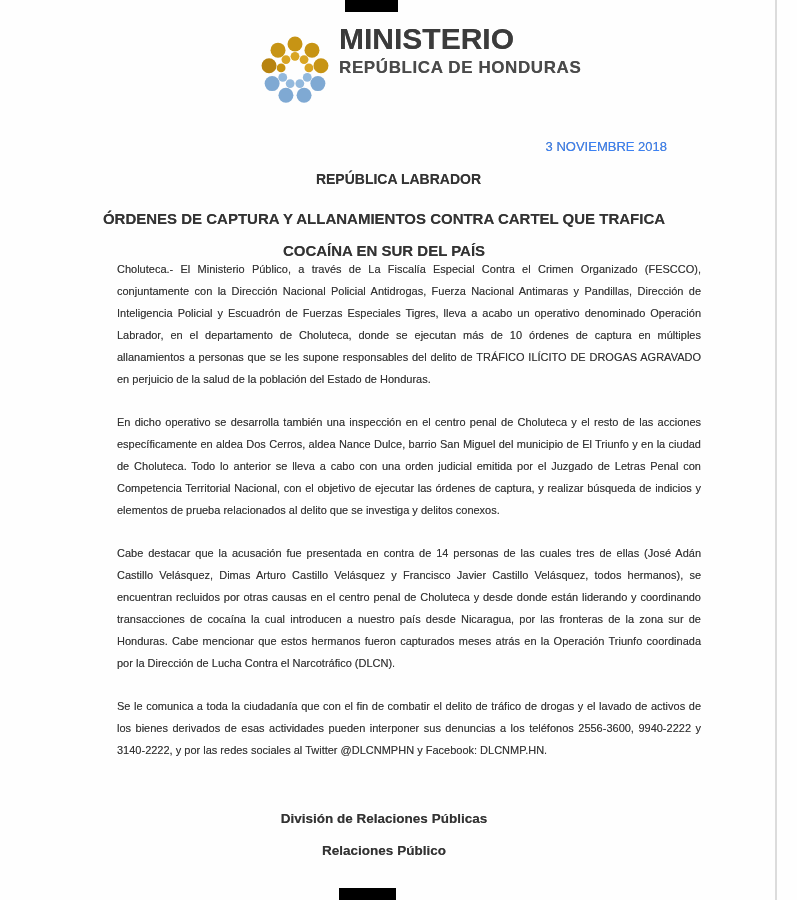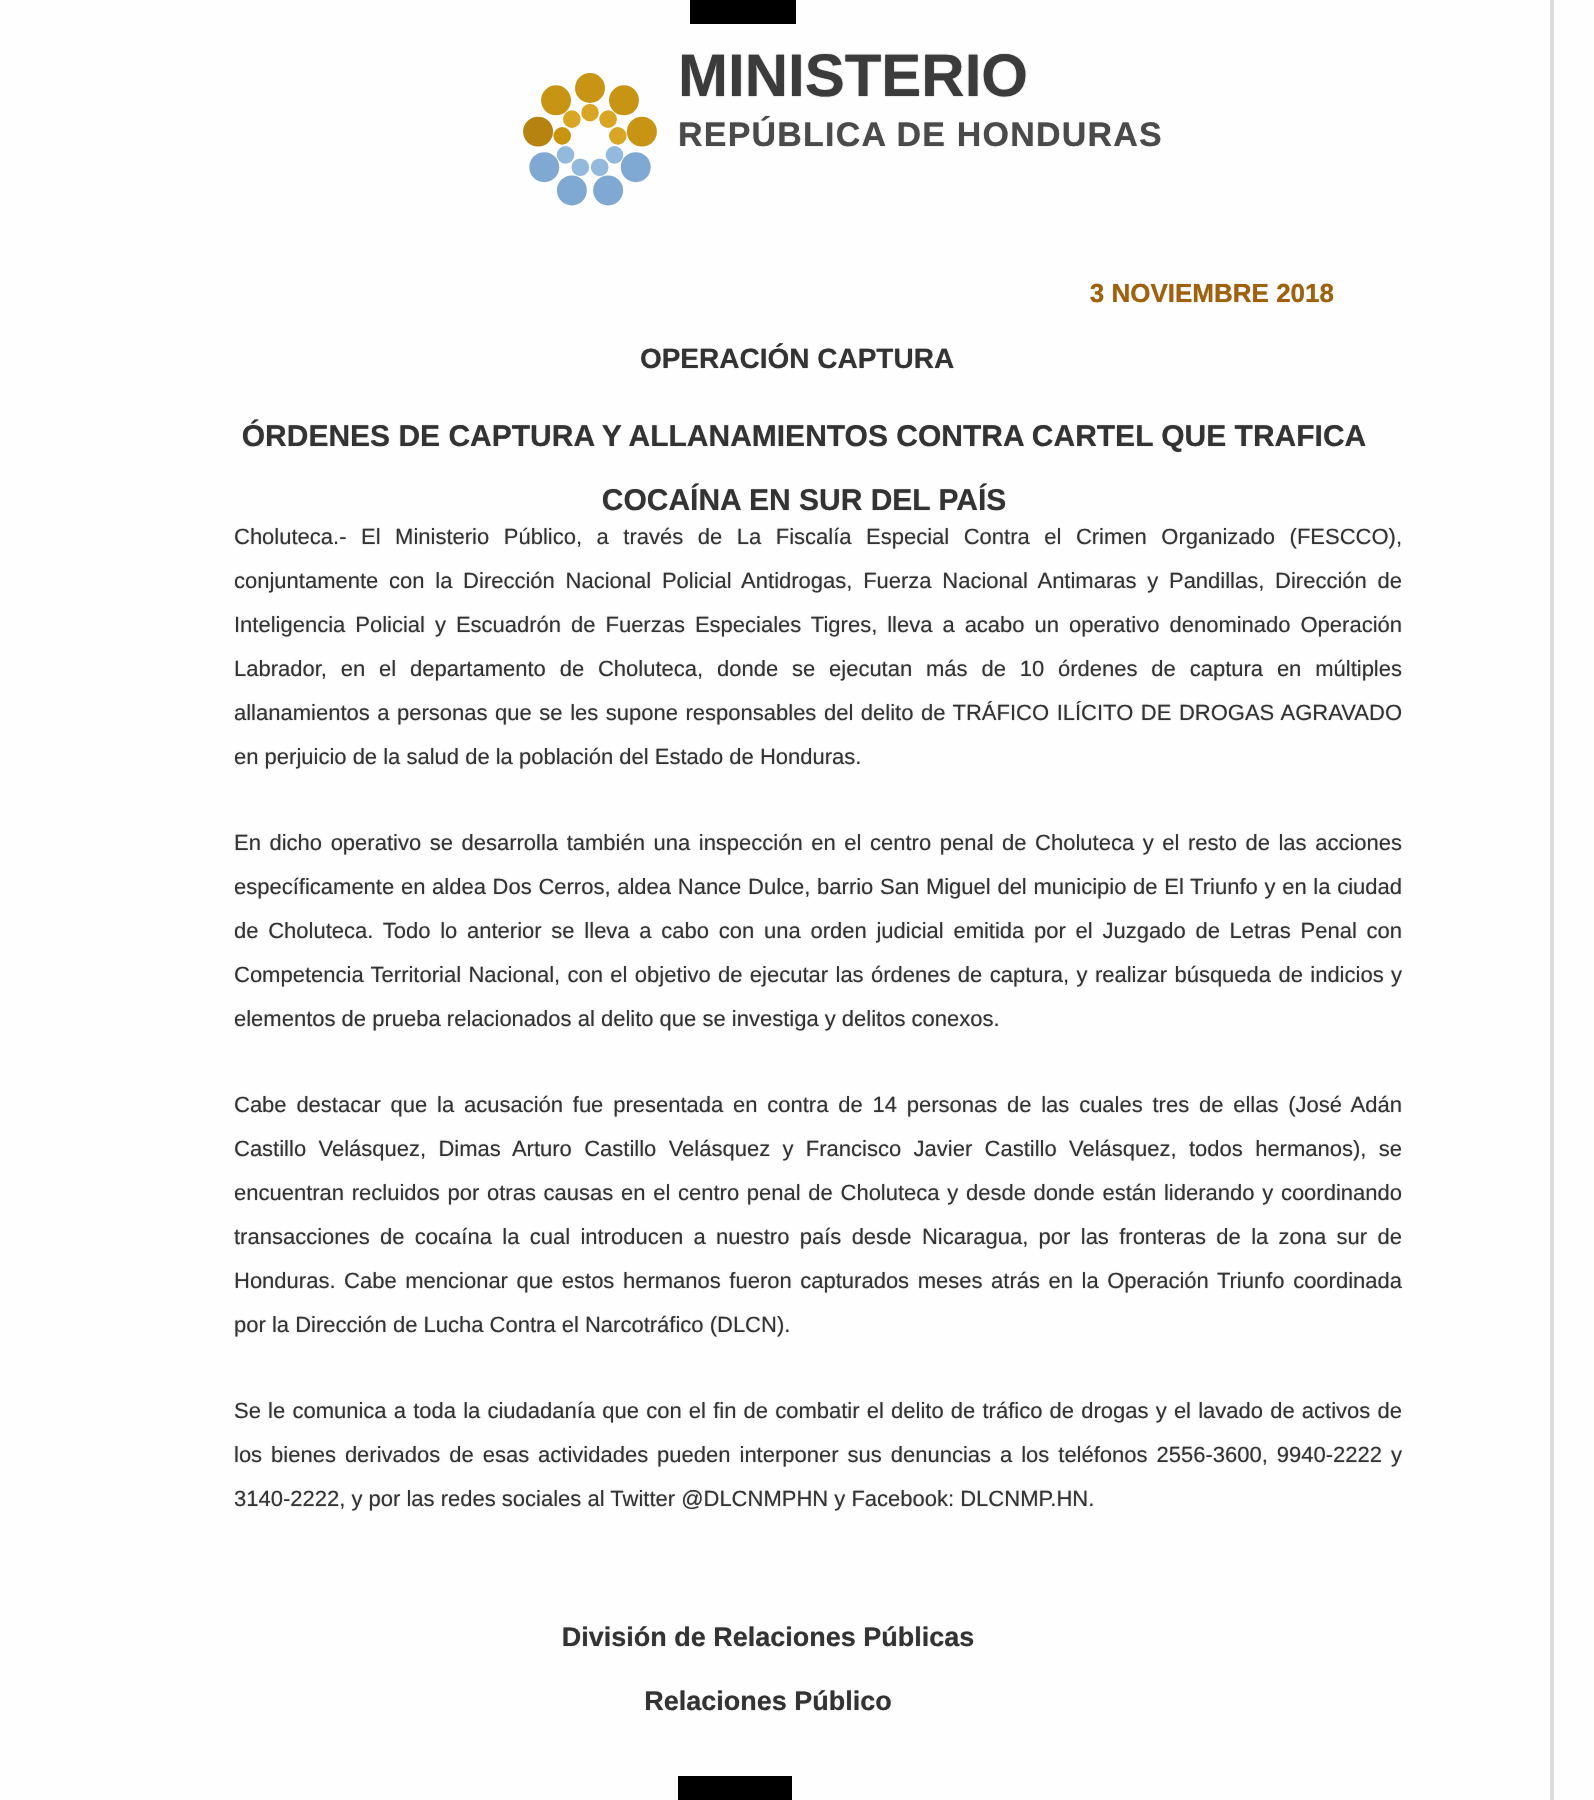--- a/index.html
+++ b/index.html
@@ -34,30 +34,30 @@
     line-height:30px;
     text-shadow:0 0 0.6px rgba(59,59,59,.75);
   }
   .org-subtitle{
     margin-top:5px;
     font-size:17px;font-weight:bold;color:#4a4a4a;letter-spacing:0.6px;
     text-shadow:0 0 0.5px rgba(74,74,74,.7);
   }
   .date-line{
     position:absolute;top:139px;left:0;width:667px;text-align:right;
-    font-size:13px;font-weight:bold;color:#a16207;
+    font-size:13px;font-weight:normal;color:#3b82f6;
     text-shadow:0 0 0.5px rgba(51,51,51,.6);
   }
   .operation-title{
     position:absolute;top:171px;left:0;width:797px;text-align:center;
     font-size:14px;font-weight:bold;color:#333;
     text-shadow:0 0 0.5px rgba(51,51,51,.6);
   }
   .headline{
-    position:absolute;top:203px;left:82px;width:640px;text-align:center;
+    position:absolute;top:203px;left:64px;width:640px;text-align:center;
     font-size:15px;font-weight:bold;color:#333;line-height:32px;
     text-shadow:0 0 0.5px rgba(51,51,51,.6);
   }
   .body-text{
     position:absolute;top:258px;left:105px;width:596px;
   }
   .body-text p{
     margin:0 0 21px 12px;
     font-size:11px;line-height:22px;text-align:justify;color:#333;
     text-shadow:0 0 0.6px rgba(70,70,70,.55);
@@ -100,21 +100,21 @@
   </svg>
 </div>
 
 <div class="org-text">
   <div class="org-name">MINISTERIO</div>
   <div class="org-subtitle">REPÚBLICA DE HONDURAS</div>
 </div>
 
 <div class="date-line">3 NOVIEMBRE 2018</div>
 
-<div class="operation-title">OPERACIÓN CAPTURA</div>
+<div class="operation-title">REPÚBLICA LABRADOR</div>
 
 <div class="headline">
   <div>ÓRDENES DE CAPTURA Y ALLANAMIENTOS CONTRA CARTEL QUE TRAFICA</div>
   <div>COCAÍNA EN SUR DEL PAÍS</div>
 </div>
 
 <div class="body-text">
   <p>Choluteca.- El Ministerio Público, a través de La Fiscalía Especial Contra el Crimen Organizado (FESCCO), conjuntamente con la Dirección Nacional Policial Antidrogas, Fuerza Nacional Antimaras y Pandillas, Dirección de Inteligencia Policial y Escuadrón de Fuerzas Especiales Tigres, lleva a acabo un operativo denominado Operación Labrador, en el departamento de Choluteca, donde se ejecutan más de 10 órdenes de captura en múltiples allanamientos a personas que se les supone responsables del delito de TRÁFICO ILÍCITO DE DROGAS AGRAVADO en perjuicio de la salud de la población del Estado de Honduras.</p>
   <p>En dicho operativo se desarrolla también una inspección en el centro penal de Choluteca y el resto de las acciones específicamente en aldea Dos Cerros, aldea Nance Dulce, barrio San Miguel del municipio de El Triunfo y en la ciudad de Choluteca. Todo lo anterior se lleva a cabo con una orden judicial emitida por el Juzgado de Letras Penal con Competencia Territorial Nacional, con el objetivo de ejecutar las órdenes de captura, y realizar búsqueda de indicios y elementos de prueba relacionados al delito que se investiga y delitos conexos.</p>
   <p>Cabe destacar que la acusación fue presentada en contra de 14 personas de las cuales tres de ellas (José Adán Castillo Velásquez, Dimas Arturo Castillo Velásquez y Francisco Javier Castillo Velásquez, todos hermanos), se encuentran recluidos por otras causas en el centro penal de Choluteca y desde donde están liderando y coordinando transacciones de cocaína la cual introducen a nuestro país desde Nicaragua, por las fronteras de la zona sur de Honduras. Cabe mencionar que estos hermanos fueron capturados meses atrás en la Operación Triunfo coordinada por la Dirección de Lucha Contra el Narcotráfico (DLCN).</p>

